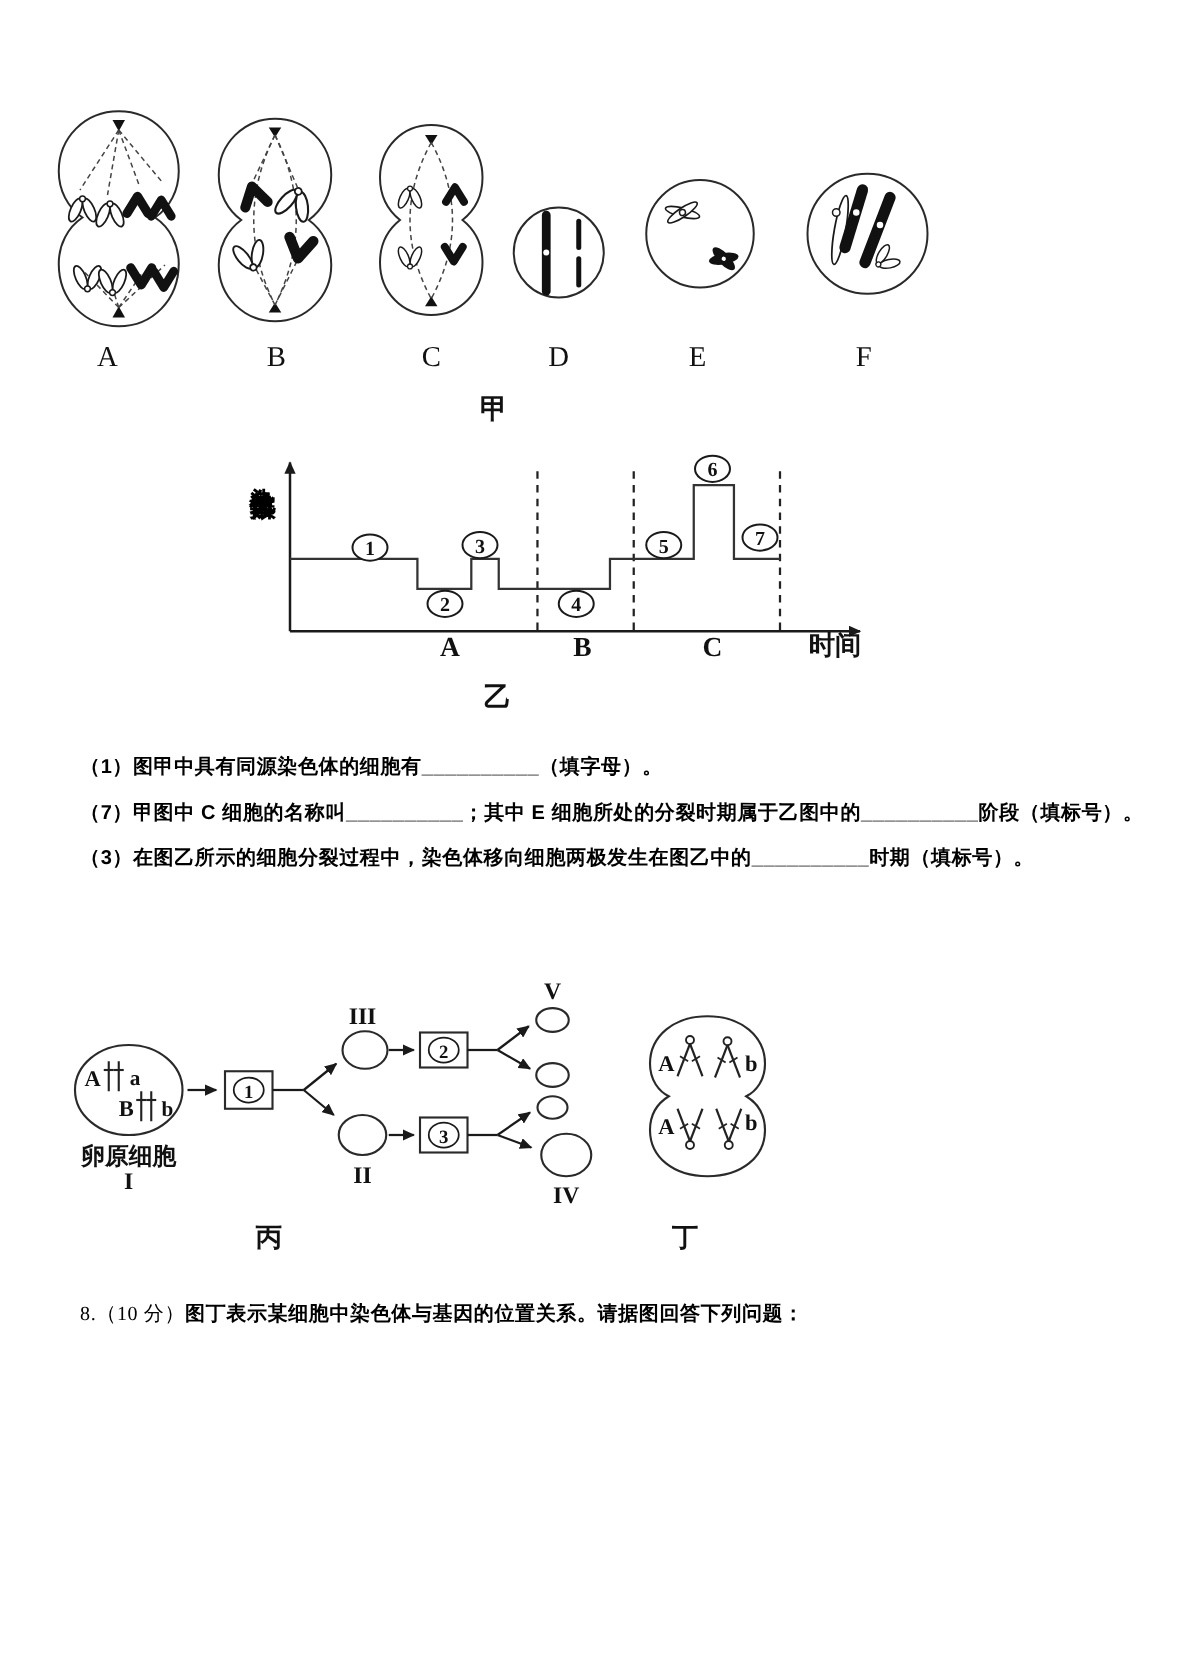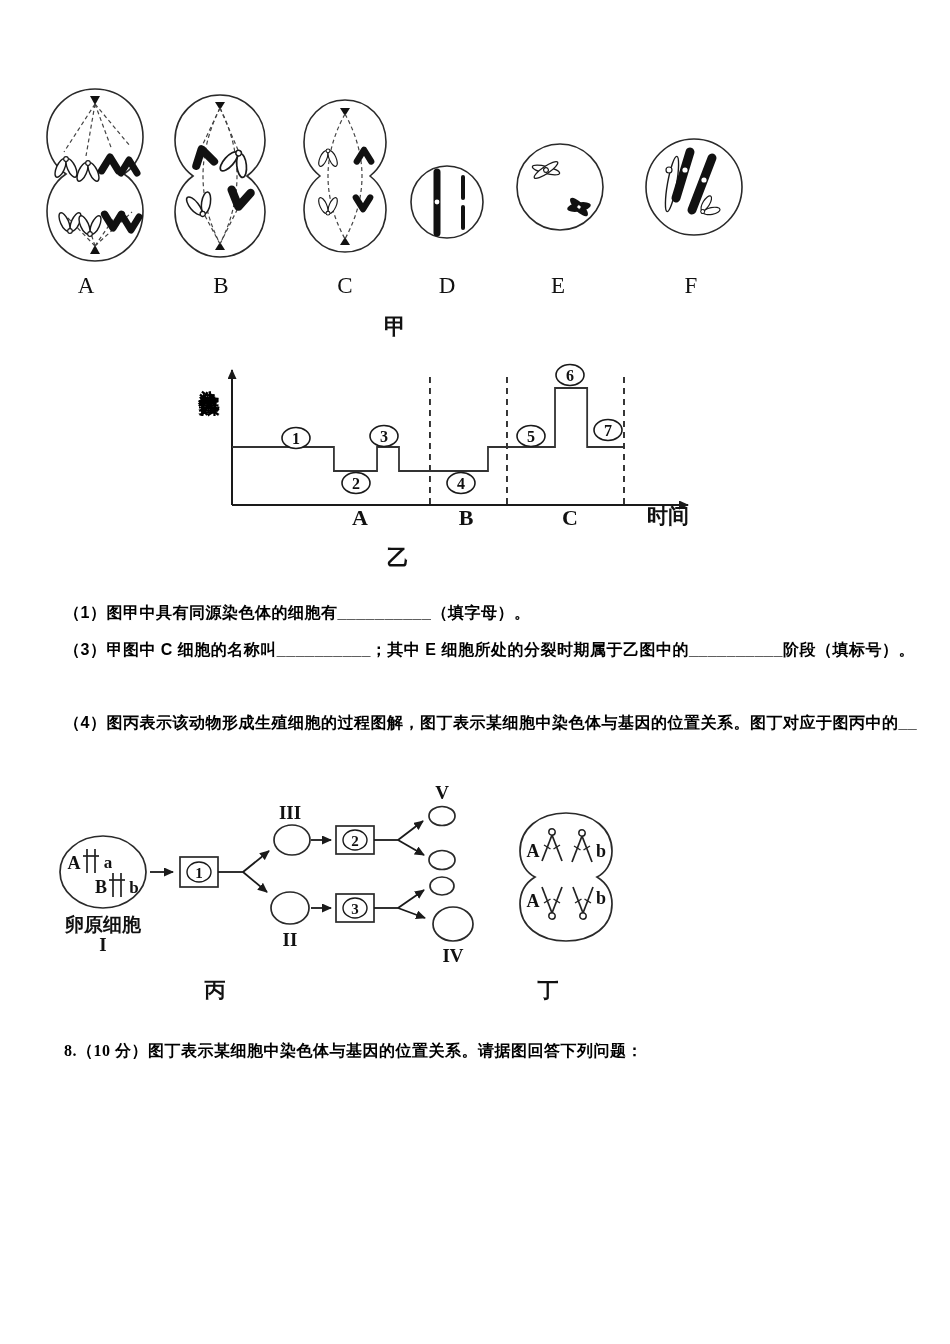--- a/index.html
+++ b/index.html
@@ -5,21 +5,21 @@
   html,body{margin:0;padding:0;background:#fff;}
   .page{position:relative;width:950px;height:1344px;background:#fff;overflow:hidden;
         font-family:"Liberation Sans",sans-serif;color:#000;}
   svg{position:absolute;left:0;top:0;}
   svg text{font-family:"Liberation Serif",serif;fill:#111;}
   svg text.cjk{font-family:"Liberation Sans",sans-serif;font-weight:bold;}
   .qtext{position:absolute;left:45px;width:880px;font-size:16px;font-weight:bold;
          color:#000;white-space:nowrap;letter-spacing:0.5px;margin-left:19px;}
   .ylabel{position:absolute;left:199px;top:372px;height:136px;font-size:21px;font-weight:bold;
           writing-mode:vertical-rl;text-orientation:upright;letter-spacing:2px;line-height:1;}
-  .q8prefix{font-weight:bold;font-family:"Liberation Serif",serif;}
+  .q8prefix{font-weight:normal;font-family:"Liberation Serif",serif;}
 </style>
 </head>
 <body>
 
 <div class="page">
 
   <svg width="950" height="1344" viewBox="0 0 950 1344">
     <defs>
       <marker id="arr" markerWidth="11" markerHeight="9" refX="9" refY="4.5" orient="auto" markerUnits="userSpaceOnUse">
         <path d="M0,0 L10,4.5 L0,9 Z" fill="#1a1a1a"></path>
@@ -264,20 +264,20 @@
       <text x="601" y="857" font-size="18" font-weight="bold" text-anchor="middle">b</text>
       <text x="533" y="907" font-size="18" font-weight="bold" text-anchor="middle">A</text>
       <text x="601" y="904" font-size="18" font-weight="bold" text-anchor="middle">b</text>
       <text class="cjk" x="548" y="997" font-size="21" text-anchor="middle">丁</text>
     </g>
   </svg>
 
   <div class="ylabel">染色体数目</div>
 
   <div class="qtext" style="top:603px;">（1）图甲中具有同源染色体的细胞有__________（填字母）。</div>
-  <div class="qtext" style="top:640px;">（3）甲图中 C 细胞的名称叫__________；其中 E 细胞所处的分裂时期属于乙图中的__________阶段（填标号）。</div>
-  <div class="qtext" style="top:713px;">（4）图丙表示该动物形成生殖细胞的过程图解，图丁表示某细胞中染色体与基因的位置关系。图丁对应于图丙中的__</div>
+  <div class="qtext" style="top:640px;">（7）甲图中 C 细胞的名称叫__________；其中 E 细胞所处的分裂时期属于乙图中的__________阶段（填标号）。</div>
+  <div class="qtext" style="top:676px;">（3）在图乙所示的细胞分裂过程中，染色体移向细胞两极发生在图乙中的__________时期（填标号）。</div>
 
   <div class="qtext" style="top:1041px;">
     <span class="q8prefix">8.（10 分）</span><span>图丁表示某细胞中染色体与基因的位置关系。请据图回答下列问题：</span>
   </div>
 
 </div>
 
 </body></html>

